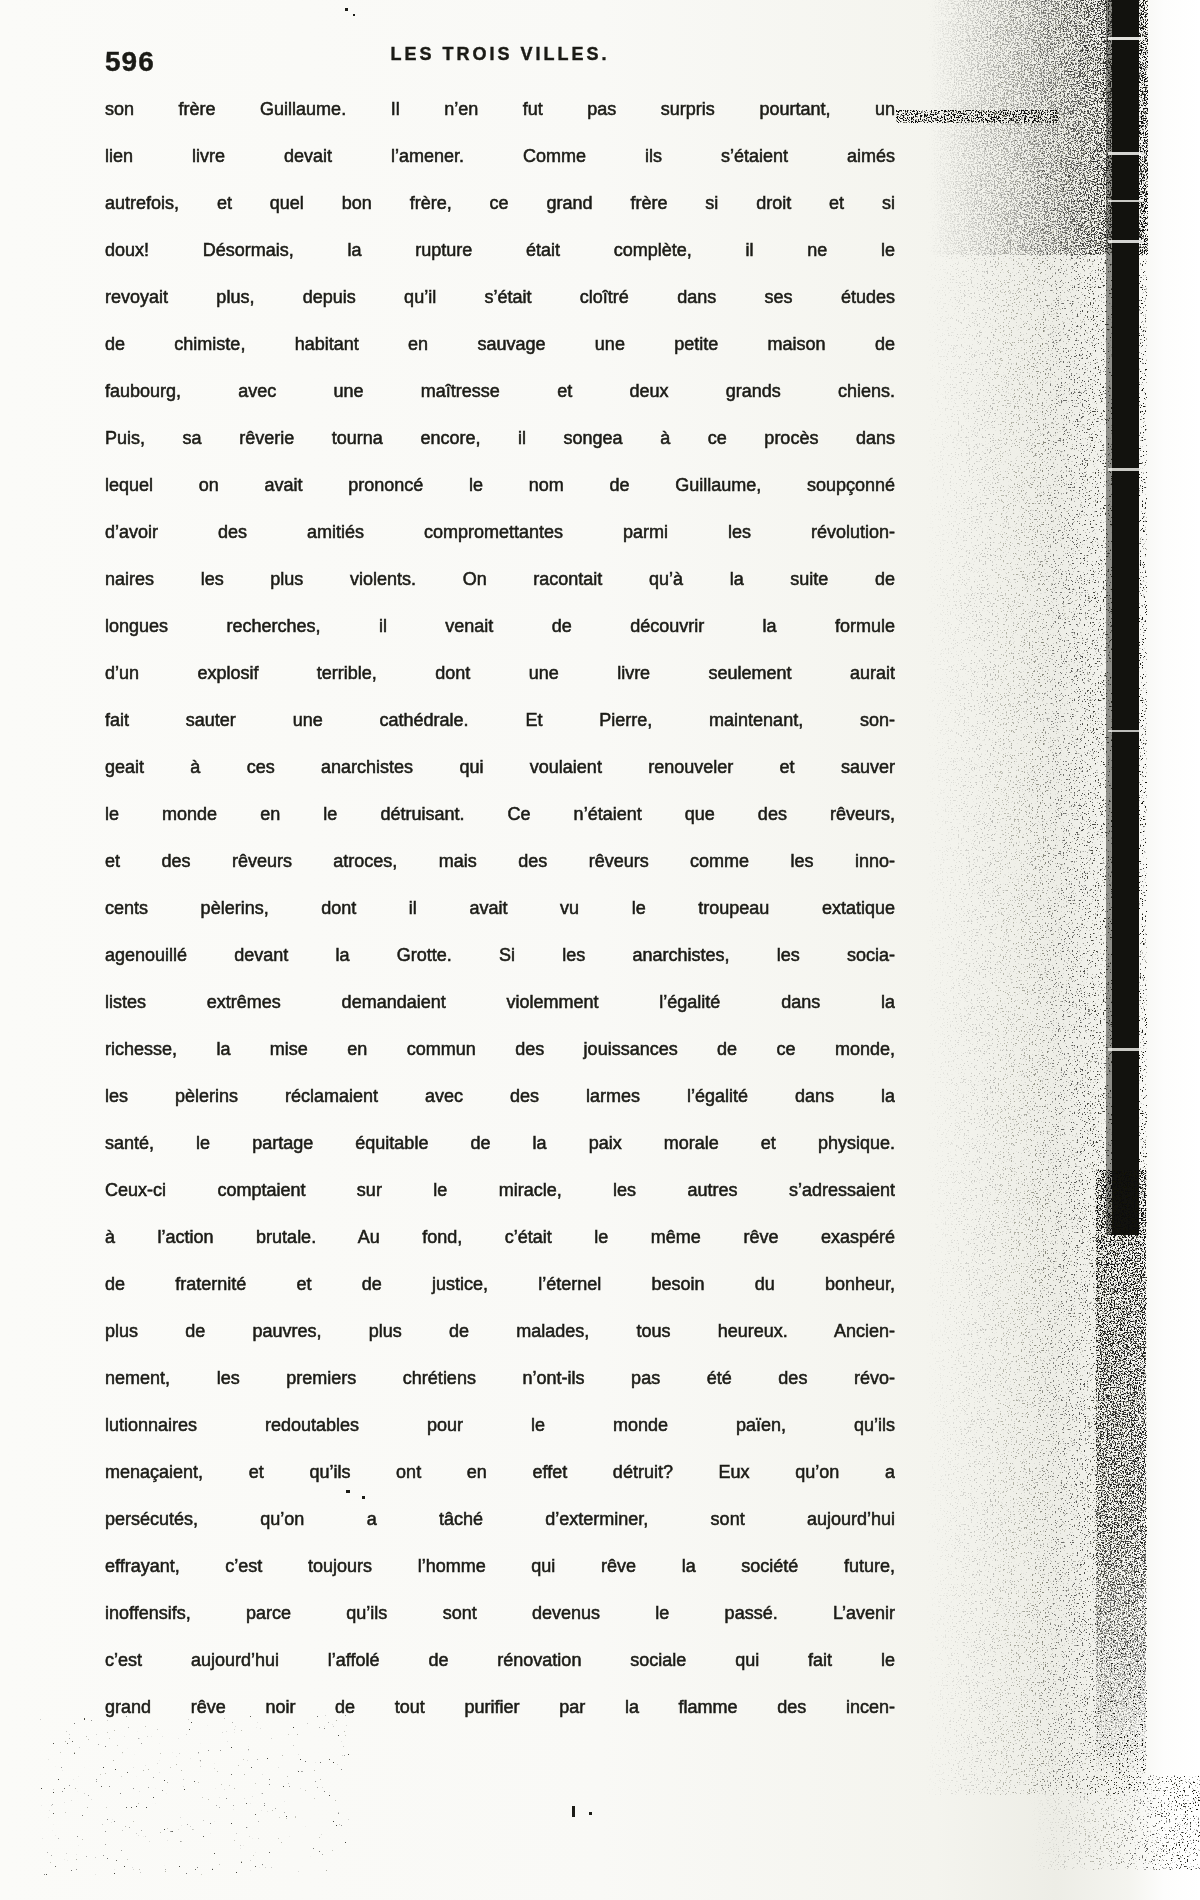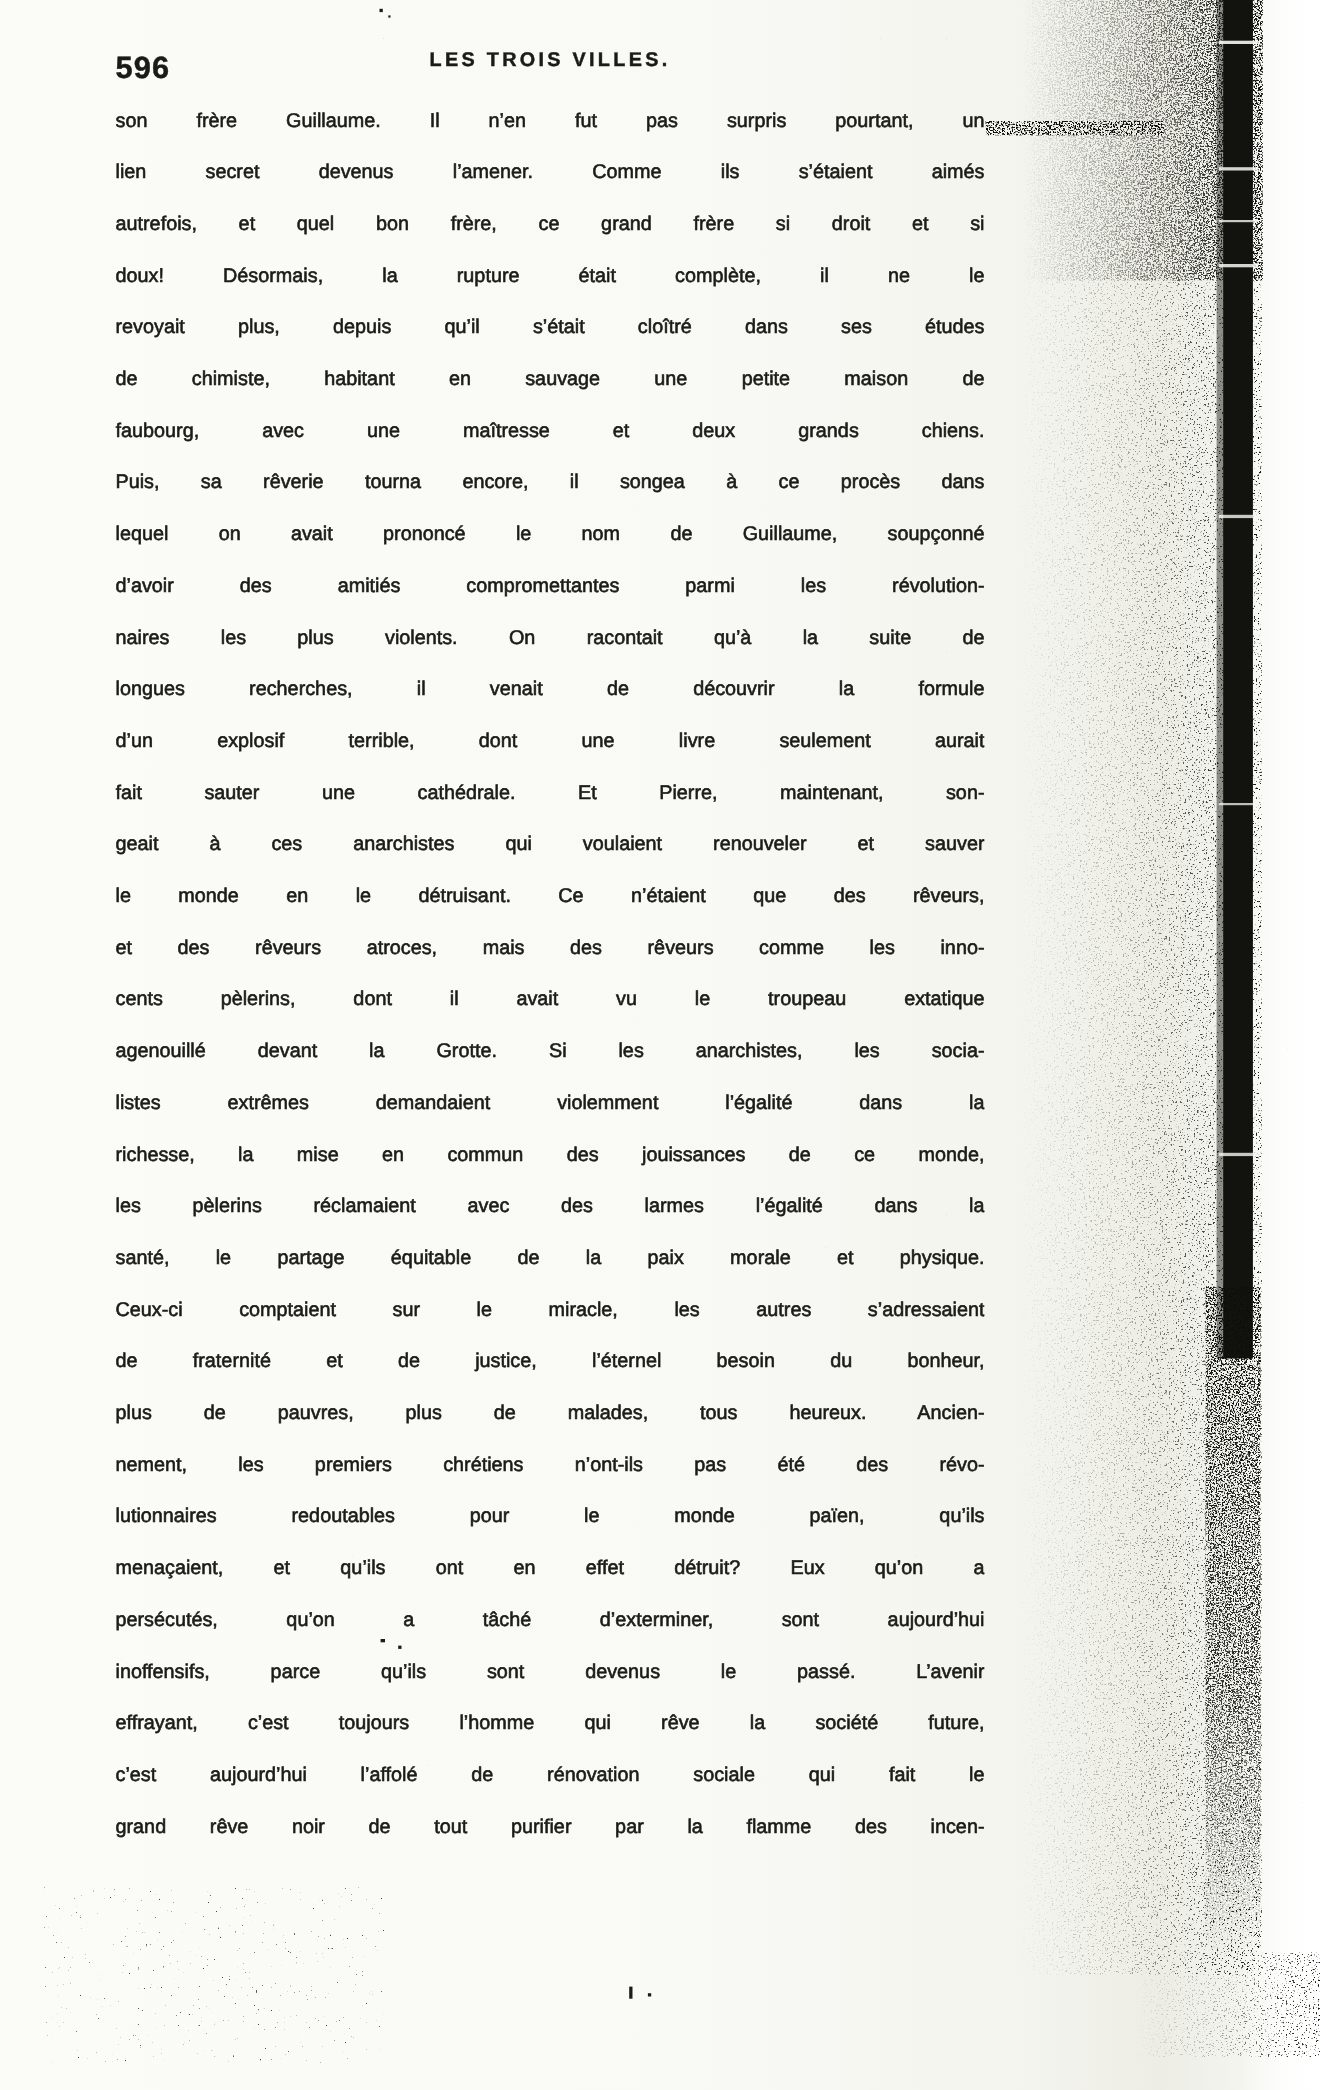--- a/index.html
+++ b/index.html
@@ -150,21 +150,21 @@
     <rect x="589" y="1812" width="3" height="3" fill="#1c1c17"></rect>
   </svg>
 
   <div class="header">
     <span class="pagenum">596</span>
     <span class="title">LES TROIS VILLES.</span>
   </div>
 
   <div class="body">
       <div class="line">son frère Guillaume. Il n’en fut pas surpris pourtant, un</div>
-      <div class="line">lien secret devenus l’amener. Comme ils s’étaient aimés</div>
+      <div class="line">lien livre devait l’amener. Comme ils s’étaient aimés</div>
       <div class="line">autrefois, et quel bon frère, ce grand frère si droit et si</div>
       <div class="line">doux! Désormais, la rupture était complète, il ne le</div>
       <div class="line">revoyait plus, depuis qu’il s’était cloîtré dans ses études</div>
       <div class="line">de chimiste, habitant en sauvage une petite maison de</div>
       <div class="line">faubourg, avec une maîtresse et deux grands chiens.</div>
       <div class="line">Puis, sa rêverie tourna encore, il songea à ce procès dans</div>
       <div class="line">lequel on avait prononcé le nom de Guillaume, soupçonné</div>
       <div class="line">d’avoir des amitiés compromettantes parmi les révolution-</div>
       <div class="line">naires les plus violents. On racontait qu’à la suite de</div>
       <div class="line">longues recherches, il venait de découvrir la formule</div>
@@ -173,25 +173,26 @@
       <div class="line">geait à ces anarchistes qui voulaient renouveler et sauver</div>
       <div class="line">le monde en le détruisant. Ce n’étaient que des rêveurs,</div>
       <div class="line">et des rêveurs atroces, mais des rêveurs comme les inno-</div>
       <div class="line">cents pèlerins, dont il avait vu le troupeau extatique</div>
       <div class="line">agenouillé devant la Grotte. Si les anarchistes, les socia-</div>
       <div class="line">listes extrêmes demandaient violemment l’égalité dans la</div>
       <div class="line">richesse, la mise en commun des jouissances de ce monde,</div>
       <div class="line">les pèlerins réclamaient avec des larmes l’égalité dans la</div>
       <div class="line">santé, le partage équitable de la paix morale et physique.</div>
       <div class="line">Ceux-ci comptaient sur le miracle, les autres s’adressaient</div>
+      <div class="line">à l’action brutale. Au fond, c’était le même rêve exaspéré</div>
       <div class="line">de fraternité et de justice, l’éternel besoin du bonheur,</div>
       <div class="line">plus de pauvres, plus de malades, tous heureux. Ancien-</div>
       <div class="line">nement, les premiers chrétiens n’ont-ils pas été des révo-</div>
       <div class="line">lutionnaires redoutables pour le monde païen, qu’ils</div>
       <div class="line">menaçaient, et qu’ils ont en effet détruit? Eux qu’on a</div>
       <div class="line">persécutés, qu’on a tâché d’exterminer, sont aujourd’hui</div>
+      <div class="line">effrayant, c’est toujours l’homme qui rêve la société future,</div>
       <div class="line">inoffensifs, parce qu’ils sont devenus le passé. L’avenir</div>
-      <div class="line">effrayant, c’est toujours l’homme qui rêve la société future,</div>
       <div class="line">c’est aujourd’hui l’affolé de rénovation sociale qui fait le</div>
       <div class="line">grand rêve noir de tout purifier par la flamme des incen-</div>
     </div>
 
 </div>
 
 </body></html>

